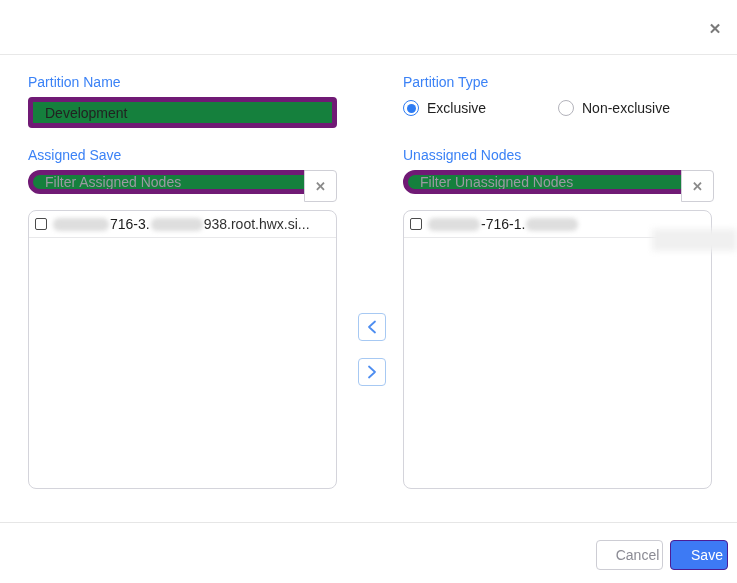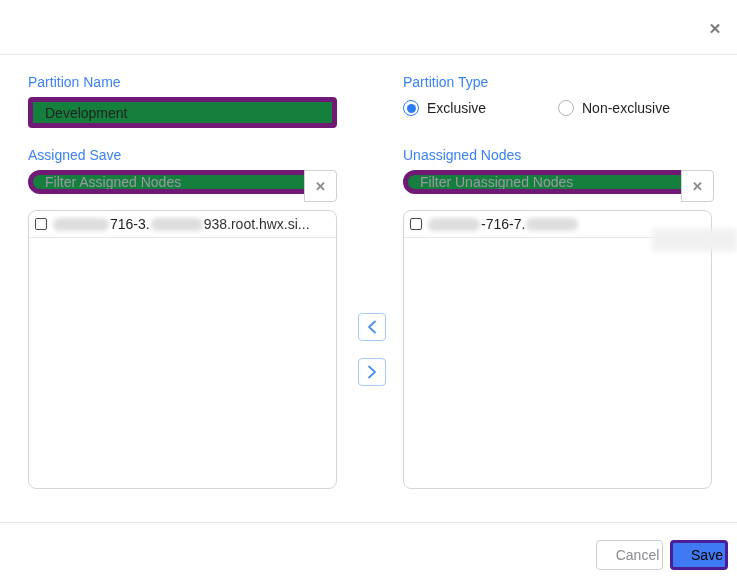--- a/index.html
+++ b/index.html
@@ -127,21 +127,21 @@
     border-radius: 4px; font-size: 14px; cursor: pointer;
     font-family: "Liberation Sans", "DejaVu Sans", sans-serif;
     display: flex; align-items: center; justify-content: center; padding-left: 16px;
   }
   .btn-cancel {
     left: 596px; width: 67px;
     background: #fff; border: 1px solid #cdcdd4; color: #8b8b94;
   }
   .btn-save {
     left: 670px; width: 58px;
-    background: #3d7af4; border: 3px solid #4c1d95; color: #000000;
+    background: #3d7af4; border: 1px solid #4c1d95; color: #ffffff;
   }
 </style>
 </head>
 <body>
 
 <div class="modal">
 
   <div class="header">
     <button class="close-btn">✕</button>
   </div>
@@ -187,21 +187,21 @@
   <div class="filter-group" style="left:403px; top:170px; width:311px;">
     <input class="text-input" placeholder="Filter Unassigned Nodes" style="">
     <button class="clear-btn">✕</button>
   </div>
 
   <div class="node-list" style="left:403px; top:210px; width:309px; height:279px;">
     <div class="node-row">
       <span class="checkbox"></span>
       <span class="node-text">
         <span class="redacted-blob blob-b"></span>
-          <span>-716-7.</span>
+          <span>-716-1.</span>
           <span class="redacted-blob blob-b"></span>
       </span>
     </div>
   </div>
 
   <div class="redaction-smudge"></div>
 
   <button class="transfer-btn" style="top:313px;">
     <span>
       <svg width="12" height="14" viewBox="0 0 12 14">

